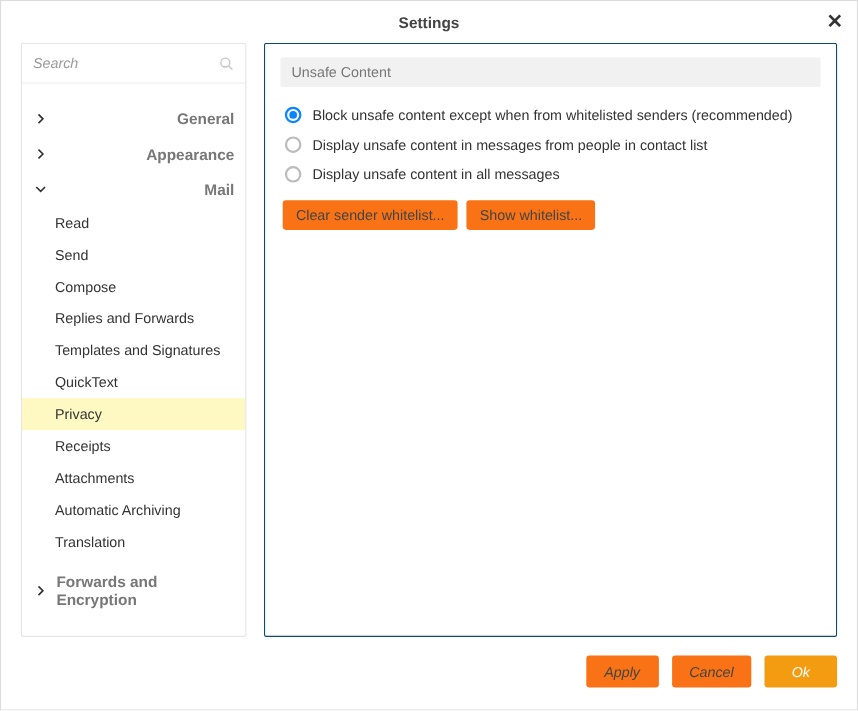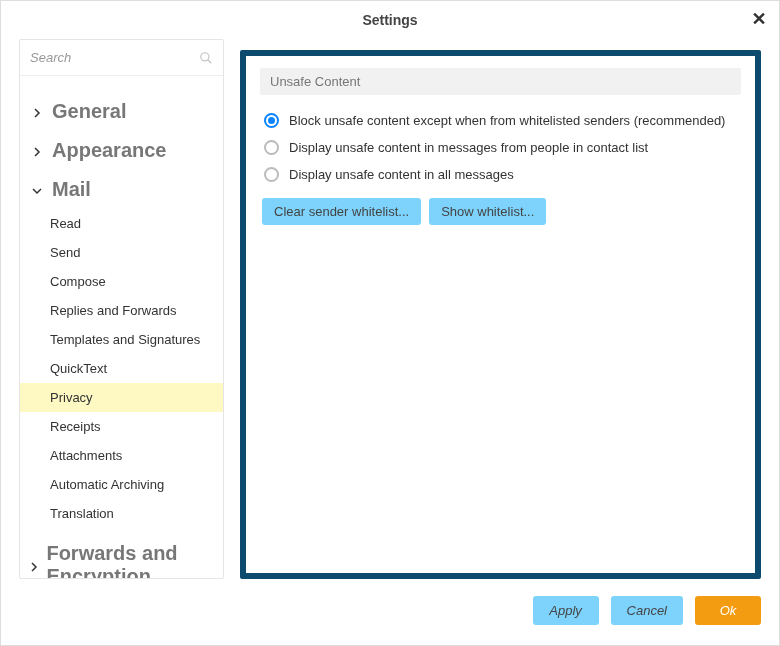--- a/index.html
+++ b/index.html
@@ -86,46 +86,46 @@
     overflow-y: auto;
     padding-top: 4px;
   }
   .section-header {
     display: flex;
     align-items: center;
     padding: 8px 10px 8px 8px;
     cursor: pointer;
     color: #777;
     font-weight: 600;
-    font-size: 20px;
+    font-size: 14px;
+    justify-content: space-between;
   }
   .section-header .chev {
     width: 18px;
     text-align: center;
     margin-right: 6px;
     color: #333;
   }
   .section-header.expanded { color: #777; }
   .sub-item {
     padding: 7px 10px 7px 30px;
     cursor: pointer;
     font-size: 13px;
     color: #333;
   }
   .sub-item.active {
     background: #fef9c3;
   }
 
   .content {
     flex: 1;
-    border: 6px solid #0c4a6e;
+    border: 1px solid #0c4a6e;
     border-radius: 2px;
     padding: 12px 14px;
     overflow-y: auto;
-    margin-top: 11px;
   }
   .group-header {
     background: #f1f1f1;
     color: #777;
     padding: 6px 10px;
     font-size: 13px;
     border-radius: 2px;
     margin-bottom: 12px;
   }
   .radio-row {
@@ -154,21 +154,21 @@
     border-radius: 50%;
   }
   .radio-label { color: #333; }
   .btn-row {
     display: flex;
     gap: 8px;
     margin-top: 10px;
     padding-left: 2px;
   }
   .btn {
-    background: #7dd3fc;
+    background: #f97316;
     border: none;
     border-radius: 3px;
     padding: 6px 12px;
     font-size: 13px;
     color: #444;
     cursor: pointer;
   }
 
   .footer {
     height: 56px;

